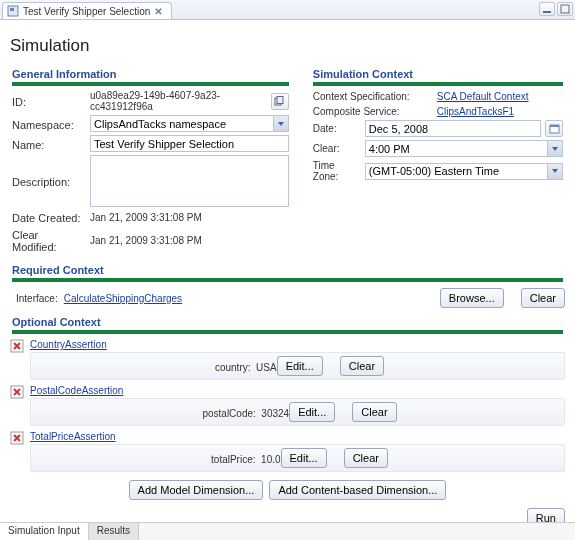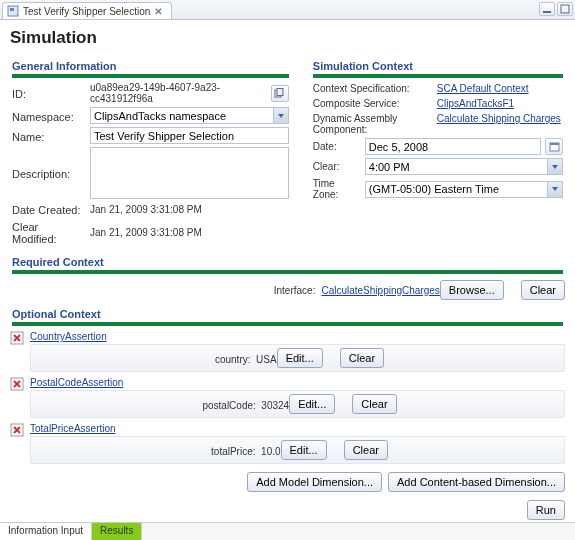--- a/index.html
+++ b/index.html
@@ -41,22 +41,22 @@
   .tab-toolbar-right .sq {
     width: 16px; height: 14px;
     border: 1px solid #b9c4d6;
     background: linear-gradient(#fdfdfe,#e8ecf3);
     border-radius: 2px;
     display: flex; align-items: center; justify-content: center;
   }
   .sq svg { width: 10px; height: 10px; }
   h1.page-title {
     font-size: 17px;
-    font-weight: bold;
-    margin: 8px 10px 4px 10px;
+    font-weight: normal;
+    margin: 16px 10px 4px 10px;
     color: #222;
   }
   .section-header {
     color: #2a4d9b;
     font-weight: bold;
     font-size: 11px;
     margin: 8px 8px 4px 8px;
     padding-bottom: 2px;
     border-bottom: 4px solid #15803d;
   }
@@ -104,21 +104,21 @@
     display: flex;
     margin: 3px 8px;
     gap: 4px;
   }
   .sim-context-row > label { width: 120px; flex-shrink:0; padding-top:1px; font-size:10px; }
   .sim-context-row .value { flex:1; }
   a.link { color: #1a3ea0; text-decoration: underline; cursor: pointer; font-size:10px; }
   .date-row { display:flex; margin:3px 8px; gap:4px; align-items:center; }
   .date-row > label { width:48px; flex-shrink:0; font-size:10px; }
   .req-ctx-body {
-    display:flex; align-items:center; justify-content: flex-end;
+    display:flex; align-items:center; justify-content: space-between;
     margin: 6px 10px 4px 16px;
   }
   .req-ctx-body .left { display:flex; gap:6px; align-items:center; }
   .btn {
     border: 1px solid #9aa6bd;
     background: linear-gradient(#fdfdfe,#e4e8f0);
     border-radius: 3px;
     padding: 2px 8px;
     font: inherit;
     cursor: pointer;
@@ -141,41 +141,41 @@
   .assertion .body .kv { margin-top:2px; font-size:10px; }
   .assertion-line {
     display:flex; align-items:center; justify-content:center;
     background: linear-gradient(#fafbfc,#eef1f6);
     border: 1px solid #e2e6ee;
     border-radius: 2px;
     padding: 3px 4px 3px 8px;
     margin-top:2px;
   }
   .bottom-dimension-row {
-    display:flex; justify-content:flex-end; gap:6px;
+    display:flex; justify-content:center; gap:6px;
     margin: 8px 10px 4px 10px;
   }
   .run-row {
     display:flex; justify-content:flex-end;
     margin: 8px 10px 2px 10px;
   }
   .footer-tabs {
     position: absolute; bottom:0; left:0; right:0;
     height:18px;
     background: #f5f6f8;
     border-top:1px solid #ccc;
     display:flex;
     font-size:10px;
   }
   .footer-tabs .ftab {
     padding: 2px 8px;
     border-right:1px solid #ccc;
     background:#fff;
   }
-  .footer-tabs .ftab.inactive { background:#84cc16; }
+  .footer-tabs .ftab.inactive { background:#e5e5e5; }
   .plain { font-size:10px; }
   .scroll { overflow:auto; height: calc(540px - 20px - 18px); position:relative; }
 </style>
 </head>
 <body>
 
 <div class="tab-bar">
   <div class="tab">
     <span class="icon">
       <svg viewBox="0 0 12 12">
@@ -248,24 +248,20 @@
   <div class="col-right">
     <div class="section-header">Simulation Context</div>
     <div class="sim-context-row">
       <label>Context Specification:</label>
       <span class="value"><a class="link">SCA Default Context</a></span>
     </div>
     <div class="sim-context-row">
       <label>Composite Service:</label>
       <span class="value"><a class="link">ClipsAndTacksF1</a></span>
     </div>
-    <div class="sim-context-row">
-      <label>Dynamic Assembly Component:</label>
-      <span class="value"><a class="link">Calculate Shipping Charges</a></span>
-    </div>
     <div class="date-row">
       <label>Date:</label>
       <input class="text-input" value="Dec 5, 2008" style="">
       <div class="icon-btn">
         <svg viewBox="0 0 11 11">
               <rect x="1" y="2" width="9" height="8" fill="#fff" stroke="#6b85b4"></rect>
               <rect x="1" y="2" width="9" height="2" fill="#6b85b4"></rect>
             </svg>
       </div>
     </div>
@@ -369,15 +365,15 @@
   <button class="btn">Add Model Dimension...</button>
   <button class="btn">Add Content-based Dimension...</button>
 </div>
 
 <div class="run-row">
   <button class="btn">Run</button>
 </div>
 </div>
 
 <div class="footer-tabs">
-  <div class="ftab">Information Input</div>
+  <div class="ftab">Simulation Input</div>
   <div class="ftab inactive">Results</div>
 </div>
 
 </body></html>

